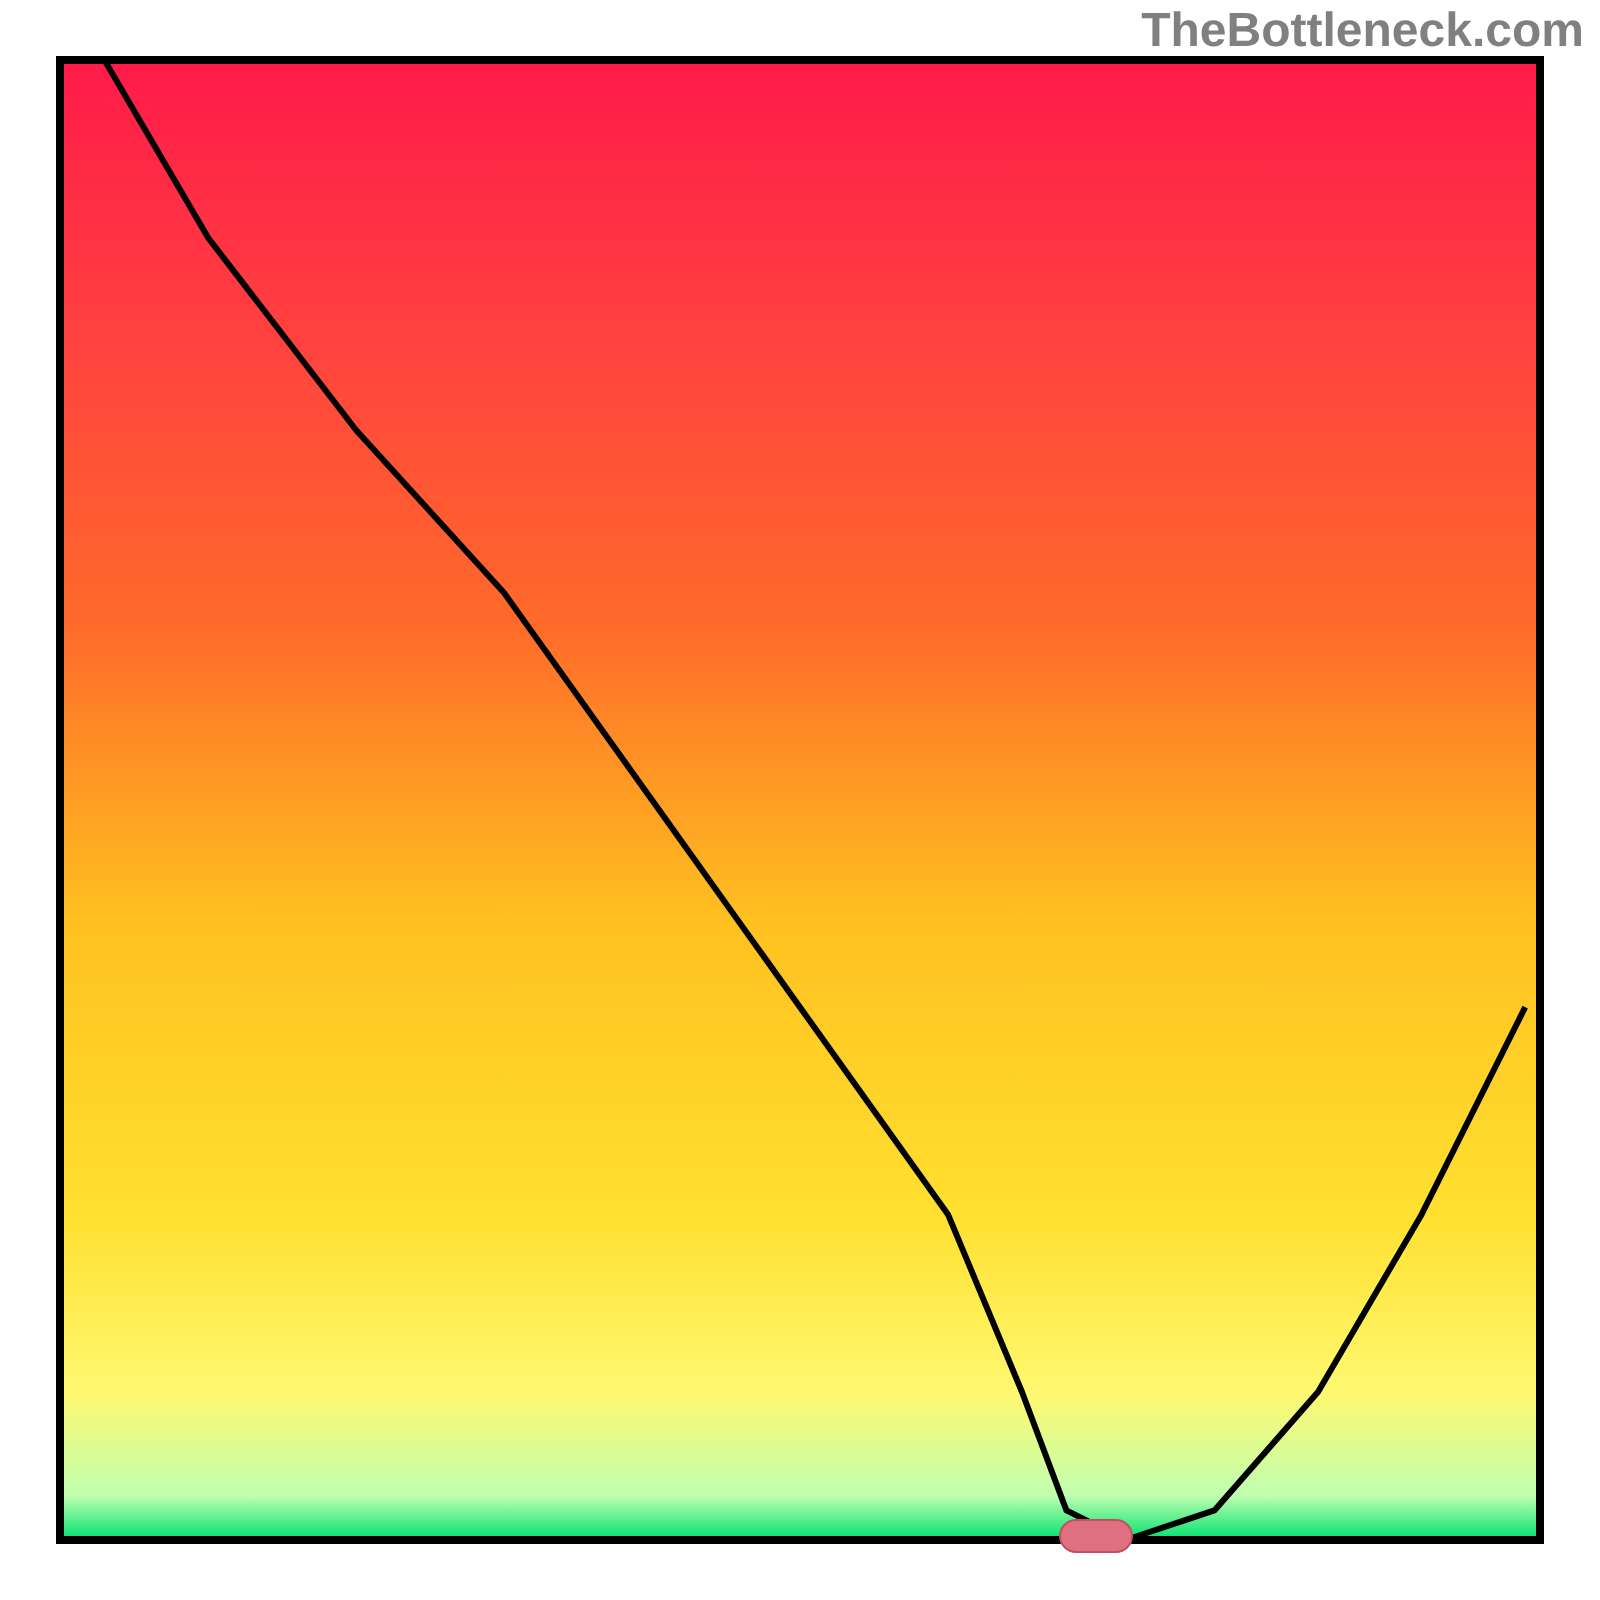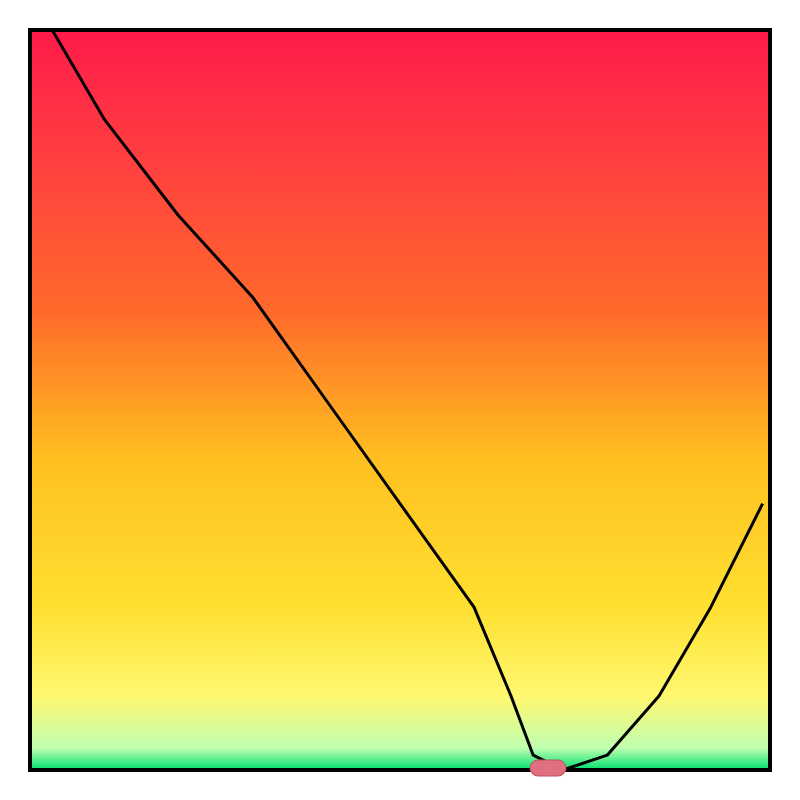--- a/index.html
+++ b/index.html
@@ -25,20 +25,21 @@
     z-index: 10;
   }
   svg {
     display: block;
   }
 </style>
 </head>
 <body>
 
 <div class="chart-container">
+  <div class="watermark">TheBottleneck.com</div>
   <svg width="800" height="800" viewBox="0 0 800 800">
     <defs>
       <linearGradient id="bg-grad" x1="0" y1="0" x2="0" y2="1">
         <stop id="g0" offset="0%" stop-color="#ff1a4a"></stop>
         <stop id="g1" offset="18%" stop-color="#ff4040"></stop>
         <stop id="g2" offset="38%" stop-color="#ff6a2a"></stop>
         <stop id="g3" offset="58%" stop-color="#ffc020"></stop>
         <stop id="g4" offset="78%" stop-color="#ffe030"></stop>
         <stop id="g5" offset="90%" stop-color="#fff870"></stop>
         <stop id="g6" offset="97%" stop-color="#c0ffb0"></stop>

